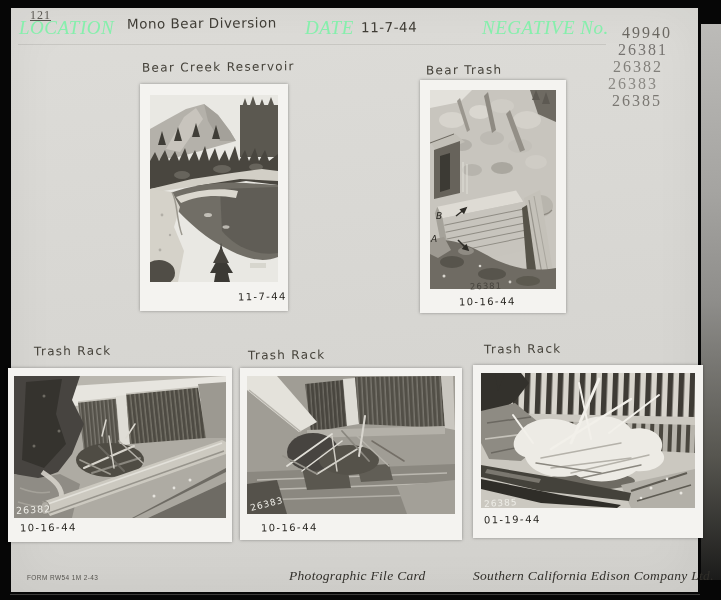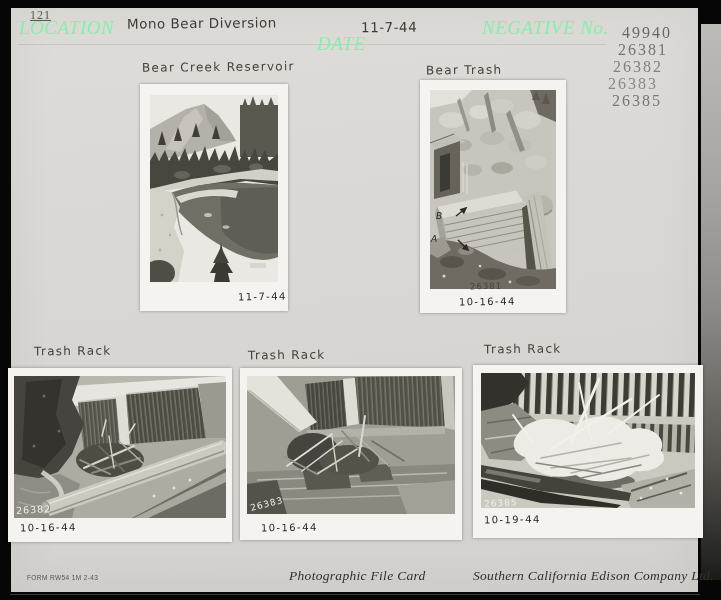--- a/index.html
+++ b/index.html
@@ -35,21 +35,21 @@
 
 <div class="scan">
   <div class="card"></div>
   <div class="edge-strip"></div>
   <div class="bottom-glint"></div>
   <div class="header-rule"></div>
 
   <div class="abs pagenum" style="left:30px;top:8px;">121</div>
   <div class="abs serif-label" style="left:19px;top:17px;">LOCATION</div>
   <div class="abs hand hand-header" style="left:127px;top:15px;">Mono Bear Diversion</div>
-  <div class="abs serif-label" style="left:317px;top:17px;margin-top:16px;">DATE</div>
+  <div class="abs serif-label" style="left:305px;top:17px;">DATE</div>
   <div class="abs hand hand-header" style="left:361px;top:19px;">11-7-44</div>
   <div class="abs serif-label" style="left:482px;top:17px;">NEGATIVE No.</div>
   <div class="abs neg-stamp" style="left:622px;top:24px;color:#6b6862;">49940</div>
   <div class="abs neg-stamp" style="left:618px;top:41px;color:#767370;">26381</div>
   <div class="abs neg-stamp" style="left:613px;top:58px;color:#82807b;">26382</div>
   <div class="abs neg-stamp" style="left:608px;top:75px;color:#8b8984;">26383</div>
   <div class="abs neg-stamp" style="left:612px;top:92px;color:#7a7772;">26385</div>
 
   <div class="abs hand caption" style="left:142px;top:60px;">Bear Creek Reservoir</div>
   <div class="print" style="left:140px;top:84px;width:148px;height:227px;">
@@ -309,18 +309,18 @@
       <circle cx="170" cy="115" r="1.5" fill="#e8e6e0"></circle>
         <circle cx="186" cy="106" r="1.4" fill="#e8e6e0"></circle>
       <circle cx="200" cy="120" r="1.5" fill="#e8e6e0"></circle>
         <circle cx="160" cy="125" r="1.3" fill="#e8e6e0"></circle>
       <polygon points="0,92 70,104 150,120 148,128 60,118 0,104" fill="#44423b"></polygon>
       <polygon points="0,106 80,122 140,132 136,135 60,130 0,116" fill="#2f2d28"></polygon>
       <polygon points="6,96 60,106 58,110 4,100" fill="#7a776f"></polygon>
     </svg>
   </div>
   <div class="abs hand neg-in-photo-white" style="left:484px;top:498px;font-size:9px;">26385</div>
-  <div class="abs hand photo-date" style="left:484px;top:514px;">10-19-44</div>
+  <div class="abs hand photo-date" style="left:484px;top:514px;">01-19-44</div>
 
   <div class="abs form-no" style="left:27px;top:574px;">FORM RW54 1M 2-43</div>
   <div class="abs footer-italic" style="left:289px;top:568px;">Photographic File Card</div>
   <div class="abs footer-italic" style="left:473px;top:568px;">Southern California Edison Company Ltd.</div>
 </div>
 
 </body></html>

